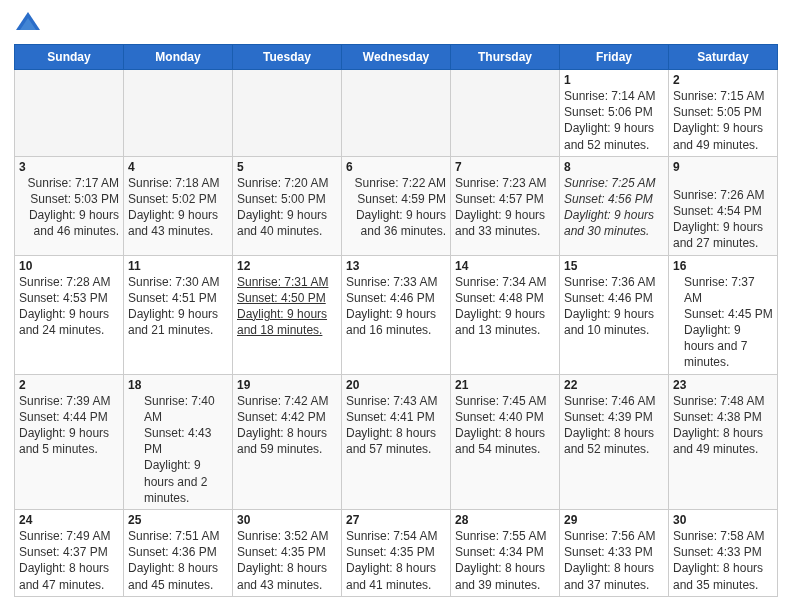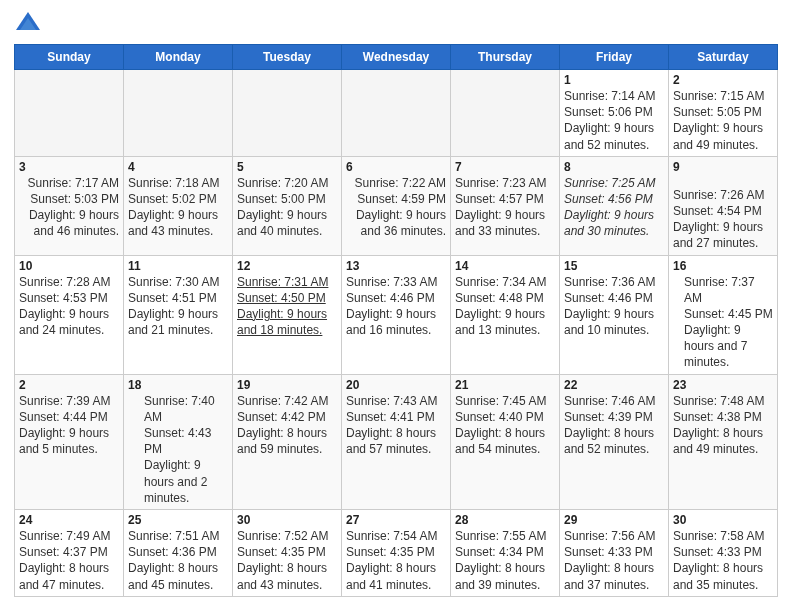--- a/index.html
+++ b/index.html
@@ -291,21 +291,21 @@
 Daylight: 8 hours and 47 minutes.</div>
           </td>
           <td>
             <span class="day-num">25</span>
             <div class="day-info" style="white-space: pre-line;">Sunrise: 7:51 AM
 Sunset: 4:36 PM
 Daylight: 8 hours and 45 minutes.</div>
           </td>
           <td>
             <span class="day-num">30</span>
-            <div class="day-info" style="white-space: pre-line;">Sunrise: 7:52 AM
+            <div class="day-info" style="white-space: pre-line;">Sunrise: 3:52 AM
 Sunset: 4:35 PM
 Daylight: 8 hours and 43 minutes.</div>
           </td>
           <td>
             <span class="day-num">27</span>
             <div class="day-info" style="white-space: pre-line;">Sunrise: 7:54 AM
 Sunset: 4:35 PM
 Daylight: 8 hours and 41 minutes.</div>
           </td>
           <td>

